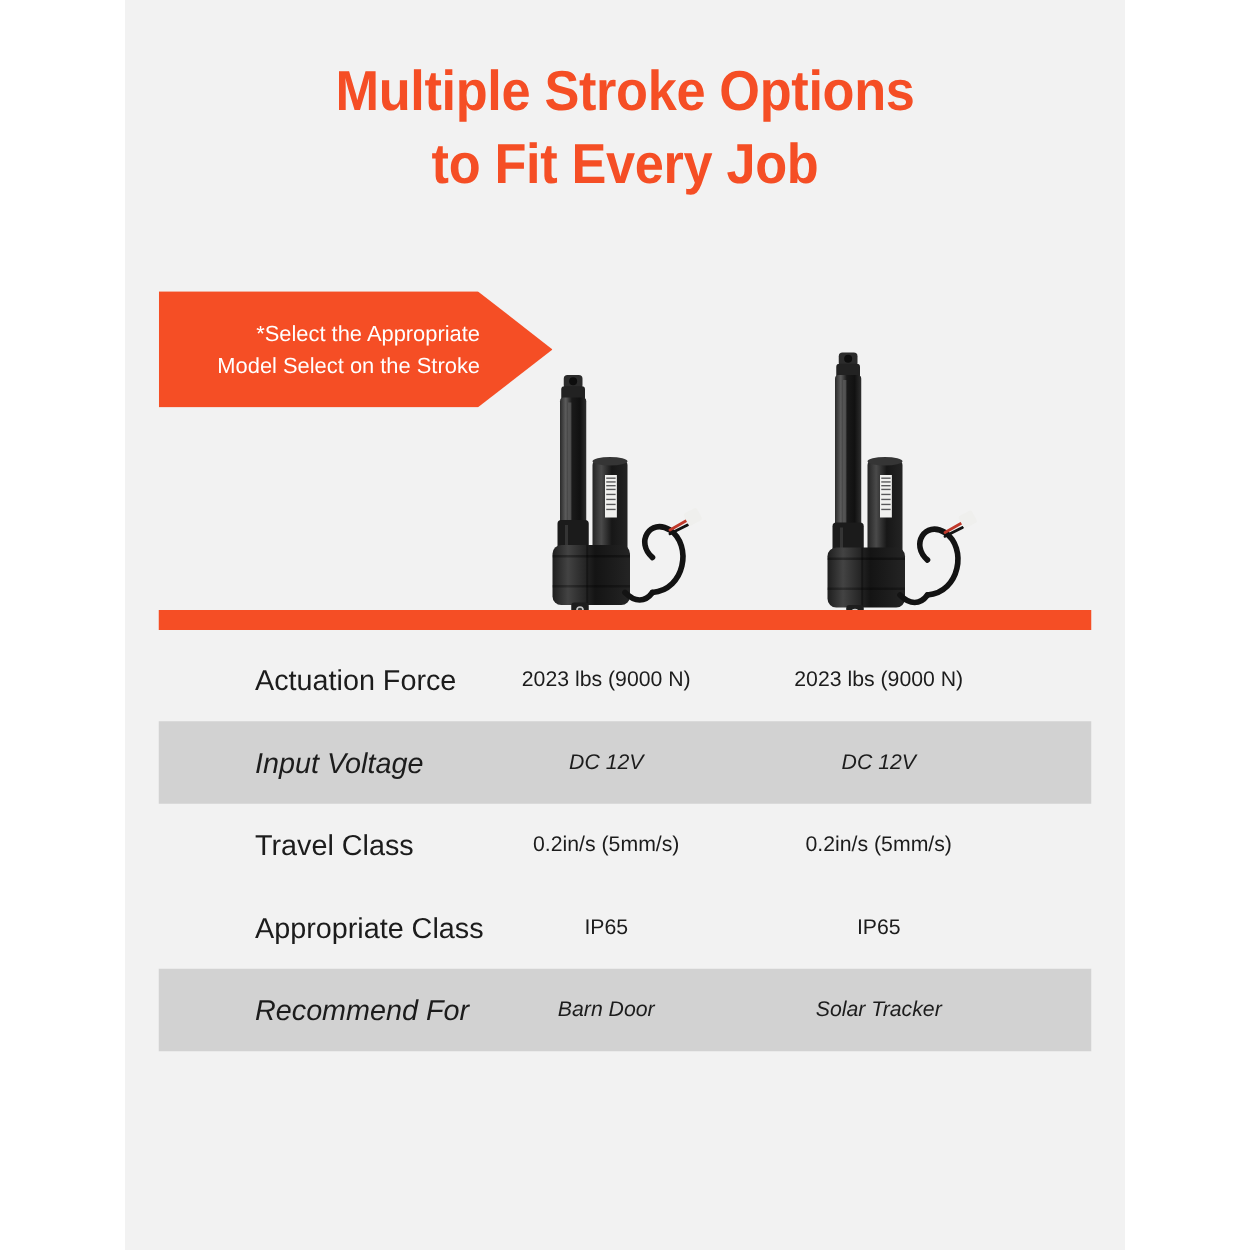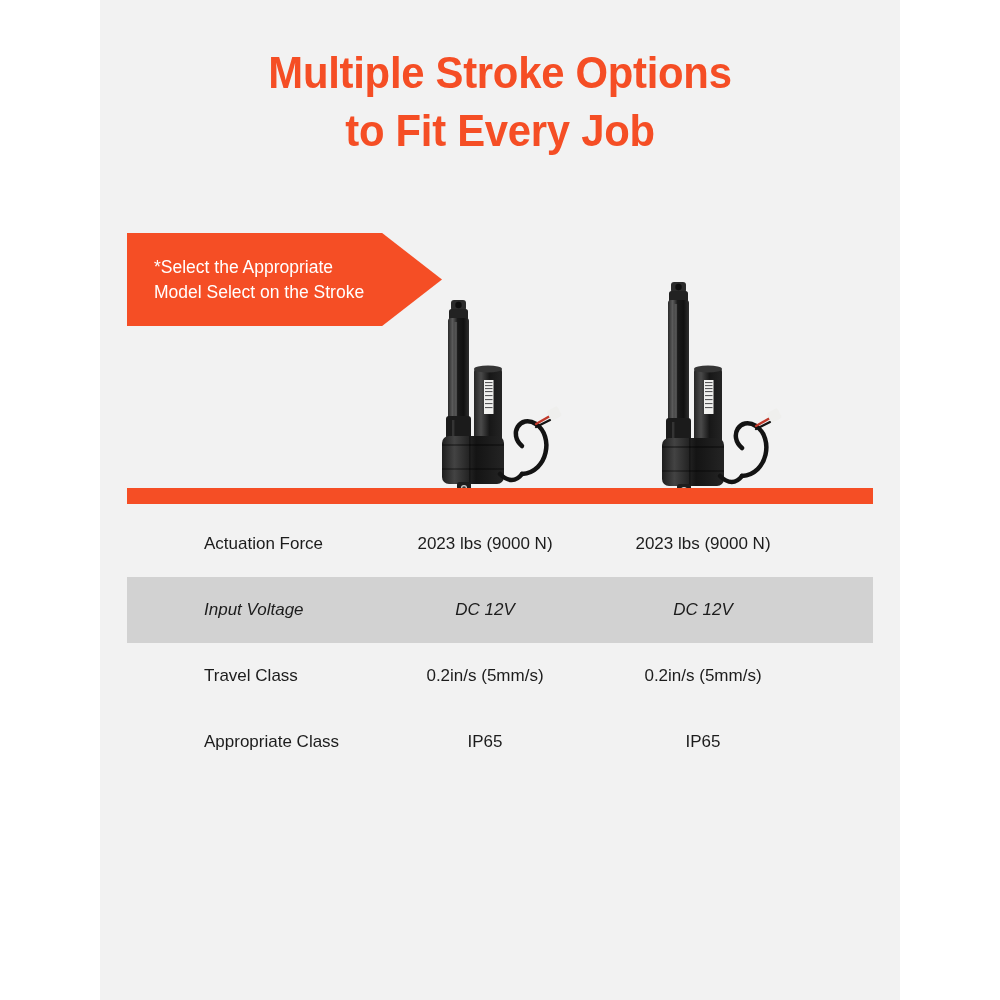--- a/index.html
+++ b/index.html
@@ -55,21 +55,21 @@
     clip-path: polygon(0 0, 81% 0, 100% 50%, 81% 100%, 0 100%);
   }
   #ribbon .rb-text {
     position: absolute;
     left: 27px; top: 22px;
     width: 230px;
     color: #ffffff;
     font-size: 17.5px;
     line-height: 25px;
   }
-  #ribbon .rb-line { display: block; white-space: nowrap; }
+  #ribbon .rb-line { display: block; white-space: nowrap; text-align: right; }
 
   
   .actuator { position: absolute; }
   .act-svg { display: block; }
 
   
   #divider {
     position: absolute;
     left: 127px; top: 488px;
     width: 746px; height: 16px;
@@ -86,21 +86,21 @@
     position: relative;
     height: 66px;
     display: flex;
     align-items: center;
     background: transparent;
   }
   .spec-row.band { background: #d2d2d2; font-style: italic; }
   .spec-label {
     position: absolute;
     left: 77px;
-    font-size: 17px;
+    font-size: 23px;
     color: #1c1c1c;
     white-space: nowrap;
   }
   .spec-v1 {
     position: absolute;
     left: 238px;
     width: 240px;
     text-align: center;
     font-size: 17px;
     color: #1c1c1c;
@@ -295,16 +295,21 @@
       <span class="spec-v2">0.2in/s (5mm/s)</span>
     </div>
 
 
     <div class="spec-row">
       <span class="spec-label">Appropriate  Class</span>
       <span class="spec-v1">IP65</span>
       <span class="spec-v2">IP65</span>
     </div>
 
+    <div class="spec-row band">
+      <span class="spec-label">Recommend  For</span>
+      <span class="spec-v1">Barn Door</span>
+      <span class="spec-v2">Solar Tracker</span>
+    </div>
 
   </div>
 
 </div>
 
 </body></html>

